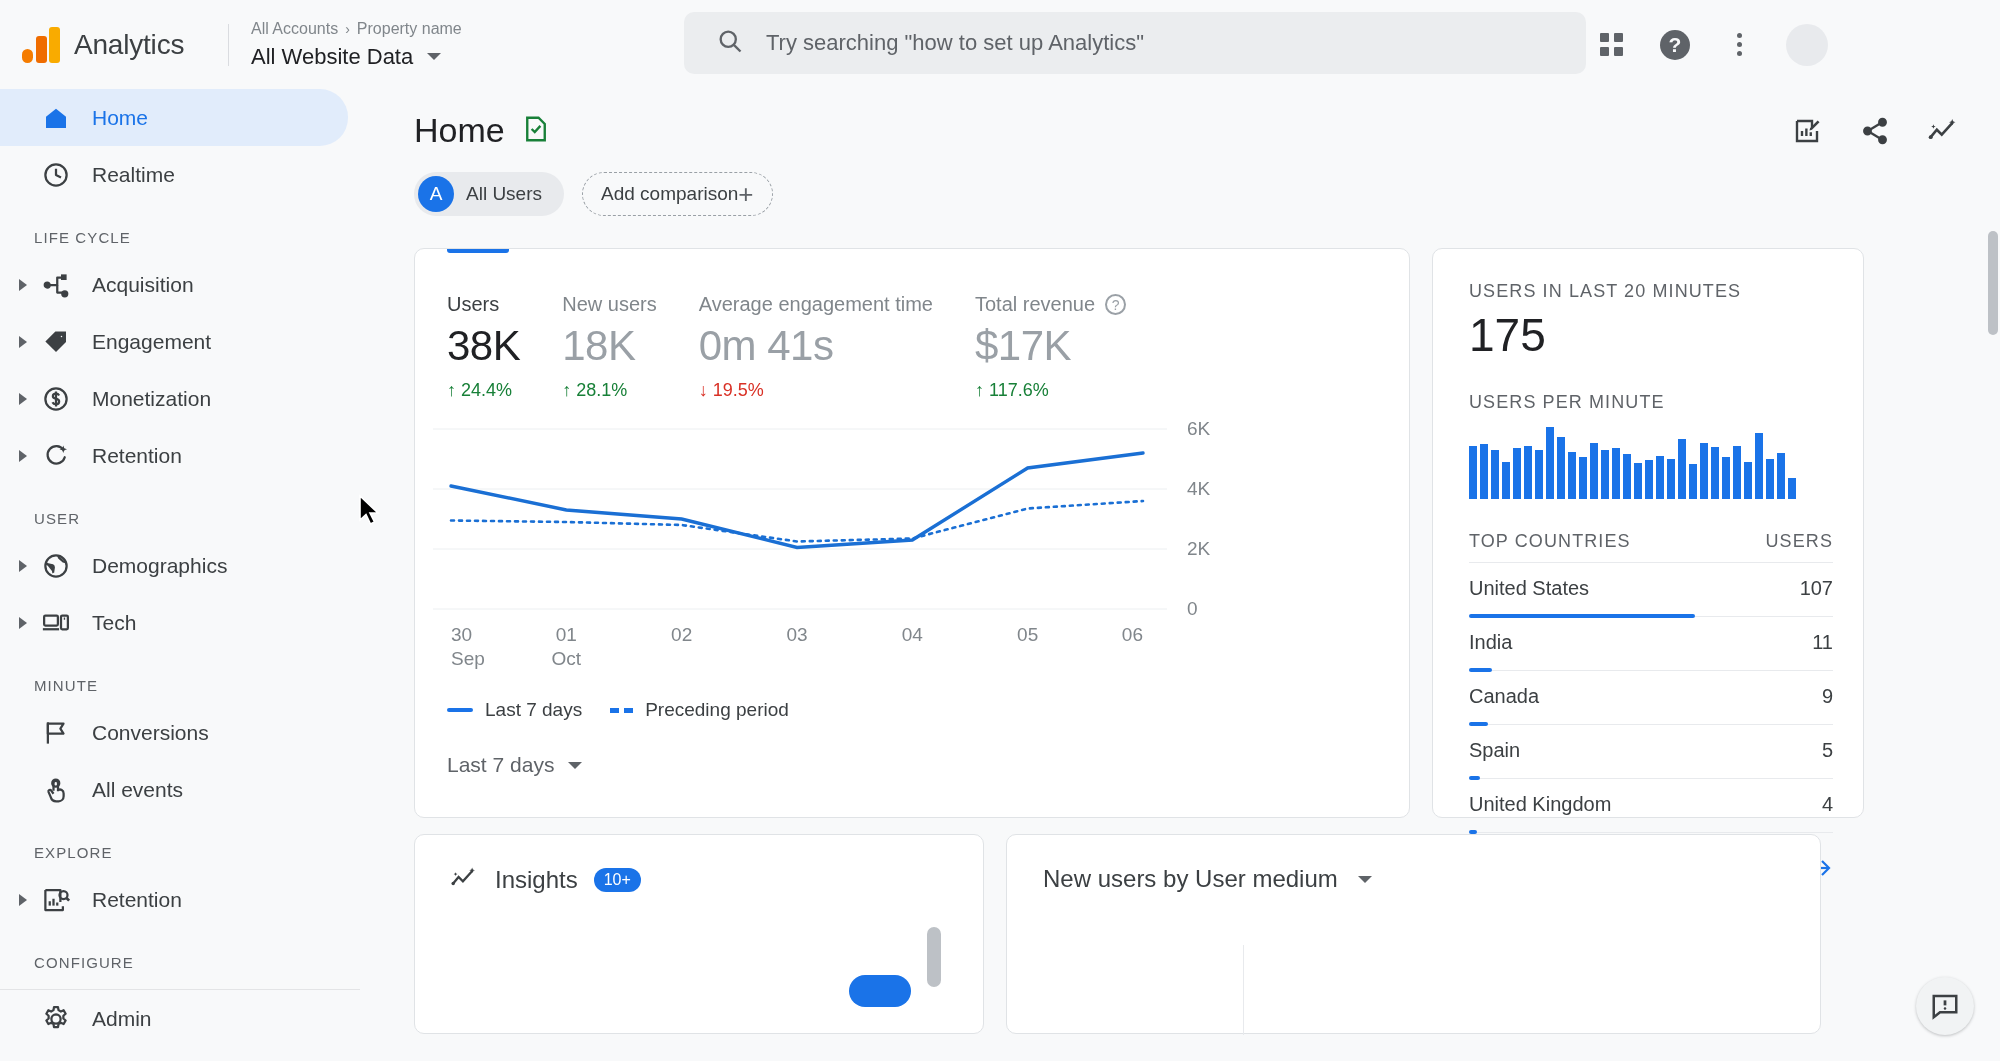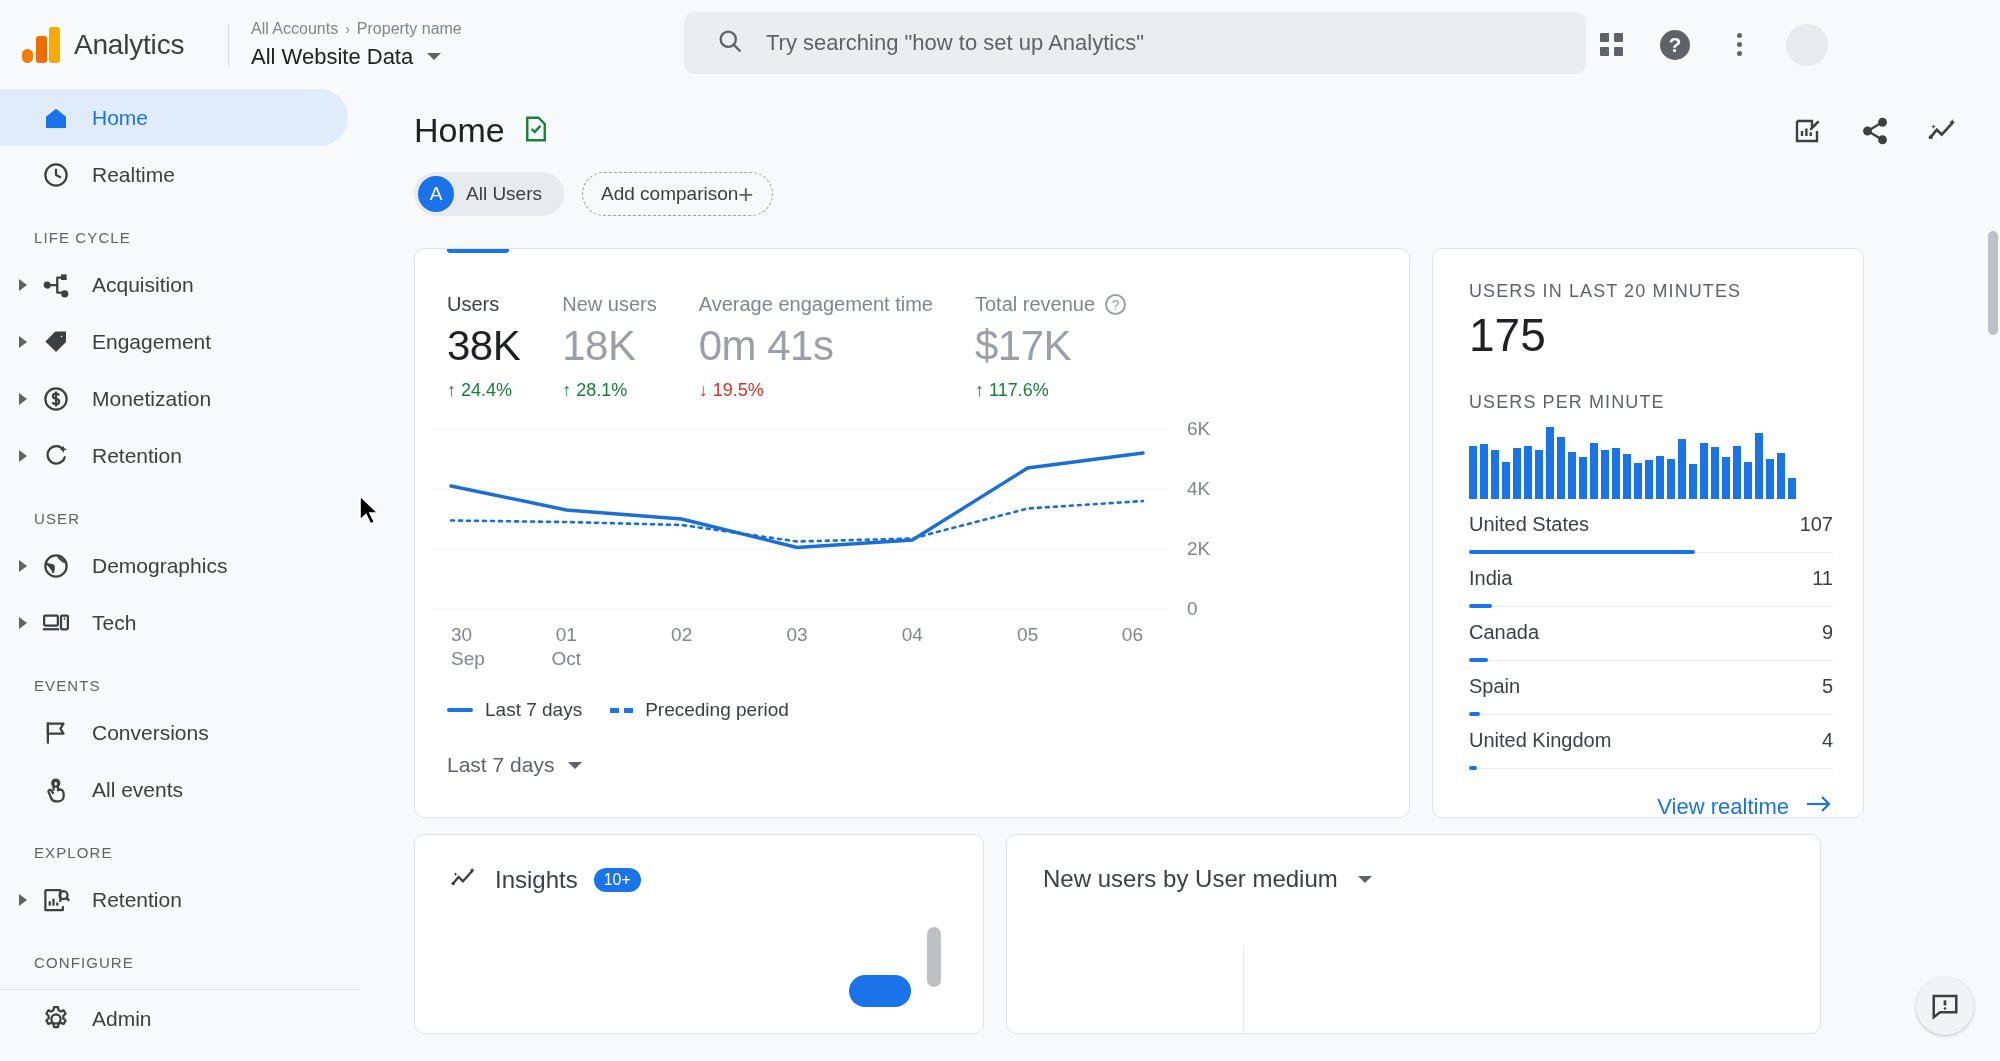--- a/index.html
+++ b/index.html
@@ -299,21 +299,21 @@
           <span class="nav-ico">
             <svg width="30" height="30" viewBox="0 0 24 24" fill="none" stroke="#3c4043" stroke-width="1.8" stroke-linejoin="round">
               <rect x="2.5" y="6" width="11" height="8" rx="1"></rect>
               <line x1="1.5" y1="17" x2="14.5" y2="17"></line>
               <rect x="16" y="6" width="5.5" height="11" rx="1"></rect>
               <line x1="18.2" y1="8.5" x2="19.3" y2="8.5"></line>
             </svg>
           </span>
           <span class="nav-label">Tech</span>
         </div>
-        <div class="nav-section">EVENTS</div>
+        <div class="nav-section">MINUTE</div>
         <div class="nav-item">
           <span class="nav-arrow"></span>
           <span class="nav-ico">
             <svg width="30" height="30" viewBox="0 0 24 24" fill="none" stroke="#3c4043" stroke-width="1.8" stroke-linejoin="round">
               <line x1="5.5" y1="3.5" x2="5.5" y2="20.5"></line>
               <path d="M5.5 4.5 H18 L15.5 8.5 L18 12.5 H5.5 Z"></path>
             </svg>
           </span>
           <span class="nav-label">Conversions</span>
         </div>
@@ -531,20 +531,24 @@
             <i style="height: 56.4324px;"></i>
             <i style="height: 51.5676px;"></i>
             <i style="height: 41.8378px;"></i>
             <i style="height: 52.5405px;"></i>
             <i style="height: 36.973px;"></i>
             <i style="height: 66.1622px;"></i>
             <i style="height: 39.8919px;"></i>
             <i style="height: 45.7297px;"></i>
             <i style="height: 21.4054px;"></i>
           </div>
+        <div class="country-head">
+          <span>TOP COUNTRIES</span>
+          <span>USERS</span>
+        </div>
         <div id="countries-root">
             <div class="country-row">
               <div class="country-line">
                 <span>United States</span>
                 <span>107</span>
               </div>
               <div class="country-bar" style="width: 62%;"></div>
             </div>
             <div class="country-row">
               <div class="country-line">

